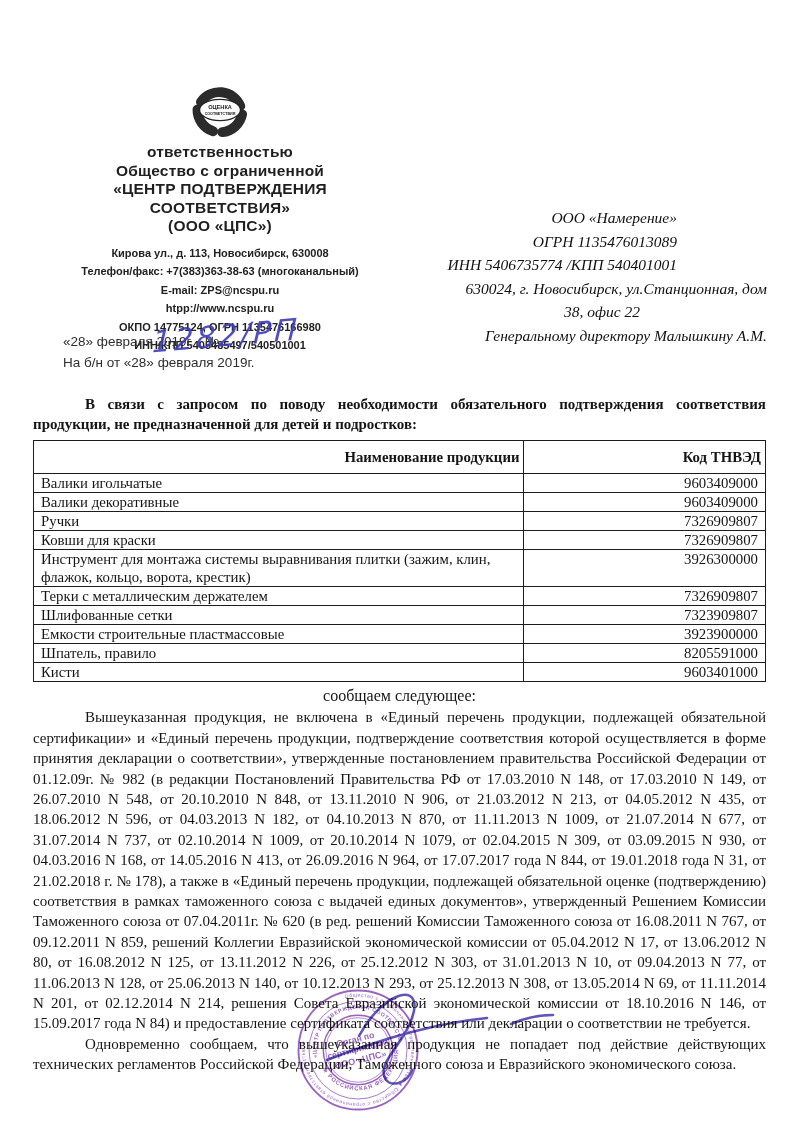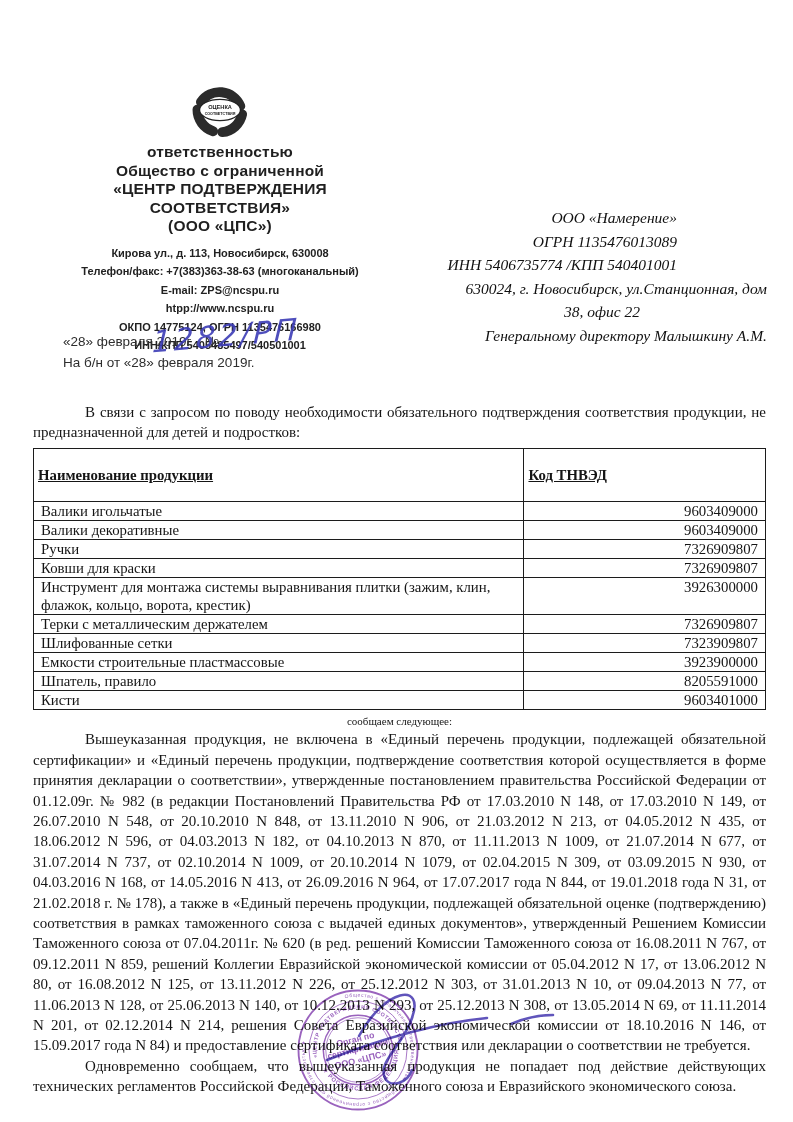--- a/index.html
+++ b/index.html
@@ -27,23 +27,23 @@
   .handnum{position:absolute;left:152px;top:318px;color:#3c3cb6;font-size:30px;
            font-style:italic;letter-spacing:3px;transform:rotate(-5deg) skewX(-8deg);
            font-family:"DejaVu Sans", sans-serif;opacity:.9;}
 
   
   .flow{position:absolute;left:33px;top:394px;width:733px;}
   .para{font-size:15px;line-height:20.4px;text-align:justify;text-indent:52px;margin:0;}
   .products{width:100%;border-collapse:collapse;margin-top:5px;}
   .products th,.products td{border:1.8px solid #1c1c1c;font-size:14.8px;line-height:1.22;
                             padding:0 7px;vertical-align:top;}
-  .products th{font-weight:bold;text-align:left;padding:17px 4px;text-decoration:underline;}
+  .products th{font-weight:bold;text-align:right;padding:7px 4px;}
   .products td.code{text-align:right;width:33%;}
-  .notice{text-align:center;font-size:11px;margin:5px 0 2px 0;}
+  .notice{text-align:center;font-size:16px;margin:5px 0 2px 0;}
 
   
   .round-stamp{position:absolute;left:272px;top:988px;mix-blend-mode:multiply;opacity:.92;}
   .sig-svg{position:absolute;left:315px;top:972px;mix-blend-mode:multiply;}
 </style>
 </head>
 <body>
 
 <div class="page">
 
@@ -82,21 +82,21 @@
     <div>Генеральному директору Малышкину А.М.</div>
   </div>
 
   <div class="refblock">
     <div class="l1">«28» февраля 2019г.   №</div>
     <div>На б/н от «28» февраля 2019г.</div>
   </div>
   <div class="handnum">1282/РП</div>
 
   <div class="flow">
-    <p class="para" style="margin-top:8px;">В связи с запросом по поводу необходимости обязательного подтверждения соответствия продукции, не предназначенной для детей и подростков:</p>
+    <p class="para" style="margin-top:0;font-weight:bold;">В связи с запросом по поводу необходимости обязательного подтверждения соответствия продукции, не предназначенной для детей и подростков:</p>
 
     <table class="products">
       <thead>
         <tr>
           <th>Наименование продукции</th>
           <th class="code">Код ТНВЭД</th>
         </tr>
       </thead>
       <tbody>
           <tr>

